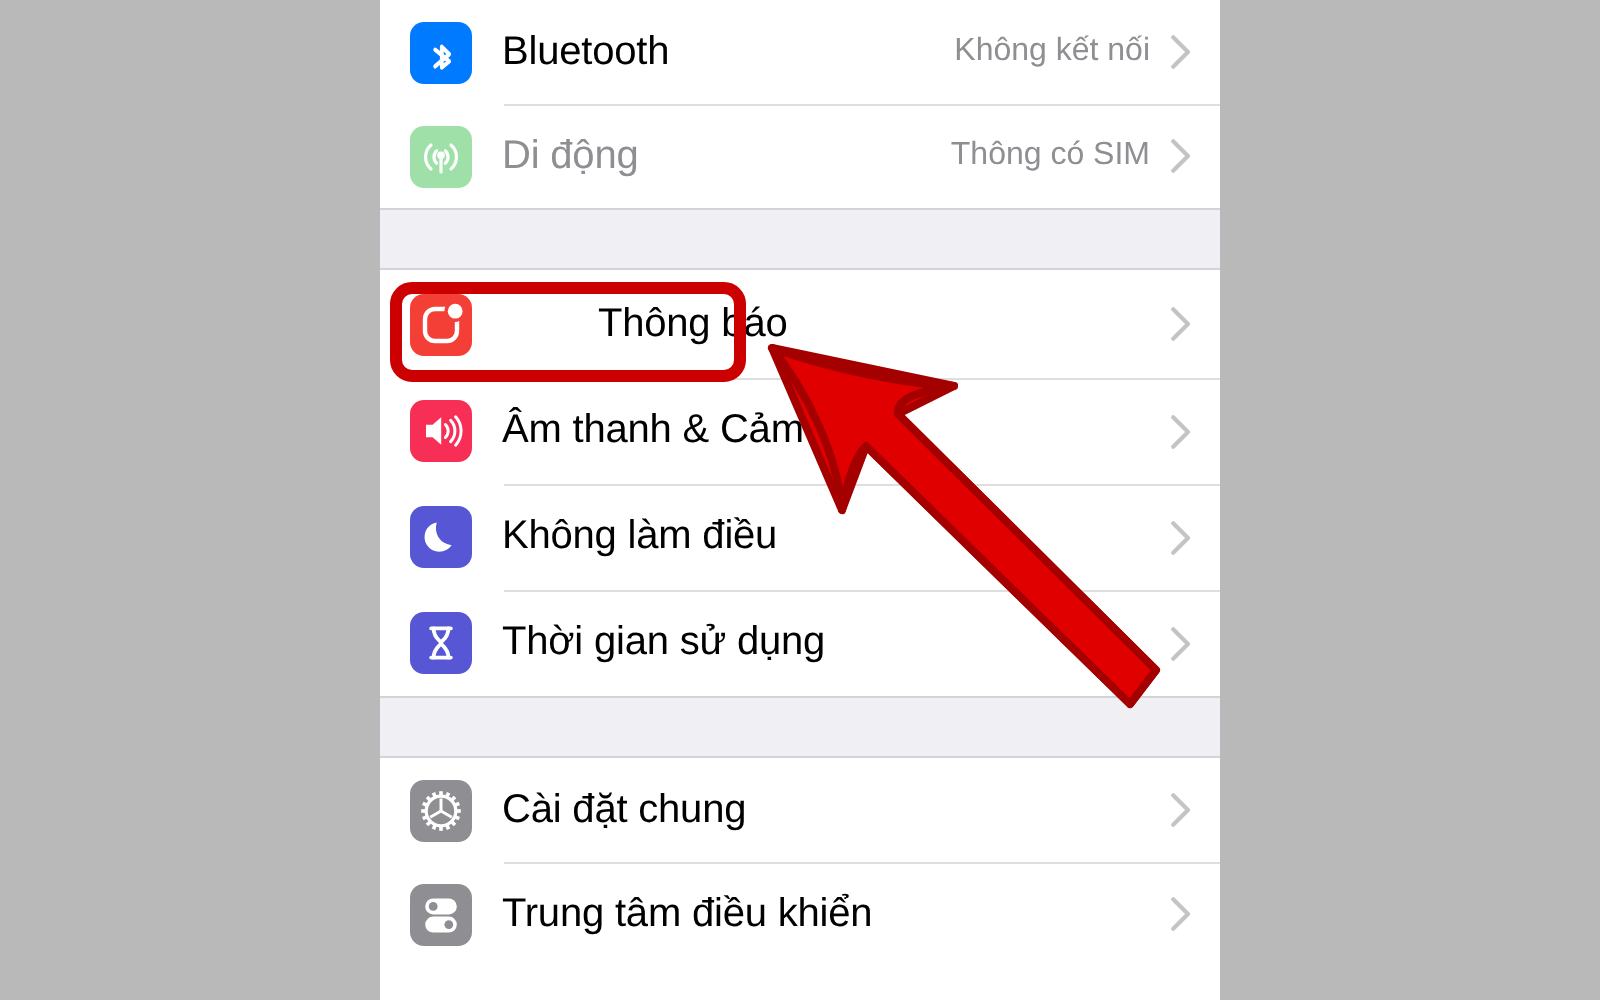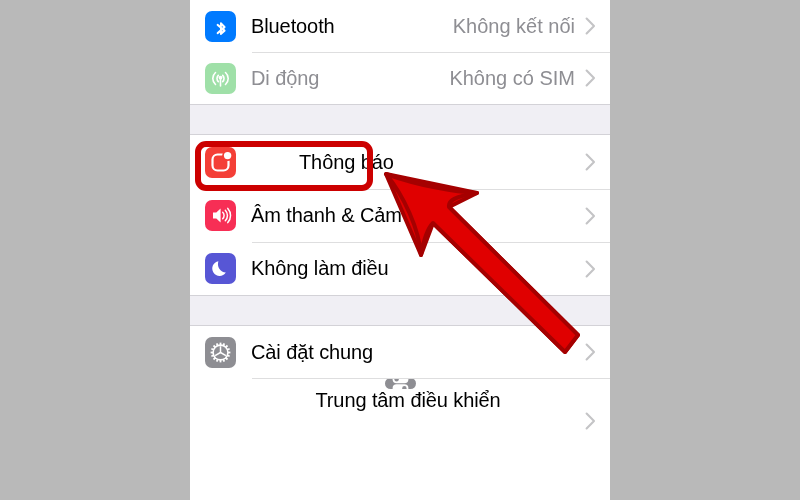--- a/index.html
+++ b/index.html
@@ -79,21 +79,21 @@
     font-size: 20px;
     color: #000000;
     letter-spacing: -0.1px;
     white-space: nowrap;
   }
 
   .row-label.dim { color: #8e8e93; text-align: center; }
 
   .row-value {
     margin-left: auto;
-    font-size: 20px;
+    font-size: 16px;
     color: #8e8e93;
     white-space: nowrap;
     padding-right: 10px;
   }
 
   .chev {
     margin-left: auto;
     display: flex;
     align-items: center;
   }
@@ -154,21 +154,21 @@
               <path d="M10.5 9.5 A8 8 0 0 0 10.5 21.5"></path>
               <path d="M20.5 9.5 A8 8 0 0 1 20.5 21.5"></path>
               <path d="M13.3 12.4 A4.3 4.3 0 0 0 13.3 18.6"></path>
               <path d="M17.7 12.4 A4.3 4.3 0 0 1 17.7 18.6"></path>
               <path d="M15.5 15.5 L15.5 23"></path>
             </g>
             <circle cx="15.5" cy="14.6" r="1.9" fill="#ffffff"></circle>
           </svg>
         </span>
         <span class="row-label dim">Di động</span>
-        <span class="row-value">Không có SIM</span>
+        <span class="row-value">Thông có SIM</span>
         <span class="chev">
           <svg width="11" height="18" viewBox="0 0 11 18">
             <path d="M1.6 1.6 L9 9 L1.6 16.4" fill="none" stroke="#c4c4c6" stroke-width="2.1" stroke-linecap="round" stroke-linejoin="round"></path>
           </svg>
         </span>
       </div>
 
     </div>
 
     <div class="group-gap" style="height:31px;"></div>
@@ -217,20 +217,38 @@
           </svg>
         </span>
         <span class="row-label">Không làm điều</span>
         <span class="chev">
           <svg width="11" height="18" viewBox="0 0 11 18">
             <path d="M1.6 1.6 L9 9 L1.6 16.4" fill="none" stroke="#c4c4c6" stroke-width="2.1" stroke-linecap="round" stroke-linejoin="round"></path>
           </svg>
         </span>
       </div>
 
+      <div class="row" style="height:53px;">
+        <span class="icon-box" style="background:#5756d5;">
+          <svg width="31" height="31" viewBox="0 0 31 31">
+            <g fill="none" stroke="#ffffff" stroke-width="1.9" stroke-linecap="round" stroke-linejoin="round">
+              <path d="M10.6 8.2 L20.4 8.2"></path>
+              <path d="M10.6 22.8 L20.4 22.8"></path>
+              <path d="M11.8 8.2 C11.8 13.2 15.5 14.3 15.5 15.5 C15.5 16.7 11.8 17.8 11.8 22.8"></path>
+              <path d="M19.2 8.2 C19.2 13.2 15.5 14.3 15.5 15.5 C15.5 16.7 19.2 17.8 19.2 22.8"></path>
+            </g>
+          </svg>
+        </span>
+        <span class="row-label">Thời gian sử dụng</span>
+        <span class="chev">
+          <svg width="11" height="18" viewBox="0 0 11 18">
+            <path d="M1.6 1.6 L9 9 L1.6 16.4" fill="none" stroke="#c4c4c6" stroke-width="2.1" stroke-linecap="round" stroke-linejoin="round"></path>
+          </svg>
+        </span>
+      </div>
 
     </div>
 
     <div class="group-gap" style="height:31px;"></div>
 
     <div class="rows">
 
       <div class="row" style="height:52px;text-align:center;">
         <span class="icon-box" style="background:#8e8e93;">
           <svg width="31" height="31" viewBox="0 0 31 31">
@@ -263,21 +281,21 @@
           </svg>
         </span>
         <span class="row-label">Cài đặt chung</span>
         <span class="chev">
           <svg width="11" height="18" viewBox="0 0 11 18">
             <path d="M1.6 1.6 L9 9 L1.6 16.4" fill="none" stroke="#c4c4c6" stroke-width="2.1" stroke-linecap="round" stroke-linejoin="round"></path>
           </svg>
         </span>
       </div>
 
-      <div class="row" style="height:52px;flex-direction:column;">
+      <div class="row" style="height:52px;">
         <span class="icon-box" style="background:#8e8e93;">
           <svg width="31" height="31" viewBox="0 0 31 31">
             <rect x="7.6" y="7.2" width="15.8" height="8" rx="4" ry="4" fill="#ffffff"></rect>
             <circle cx="11.6" cy="11.2" r="2.2" fill="#8e8e93"></circle>
             <rect x="7.6" y="16.3" width="15.8" height="8" rx="4" ry="4" fill="#ffffff"></rect>
             <circle cx="19.4" cy="20.3" r="2.2" fill="#8e8e93"></circle>
           </svg>
         </span>
         <span class="row-label">Trung tâm điều khiển</span>
         <span class="chev">

